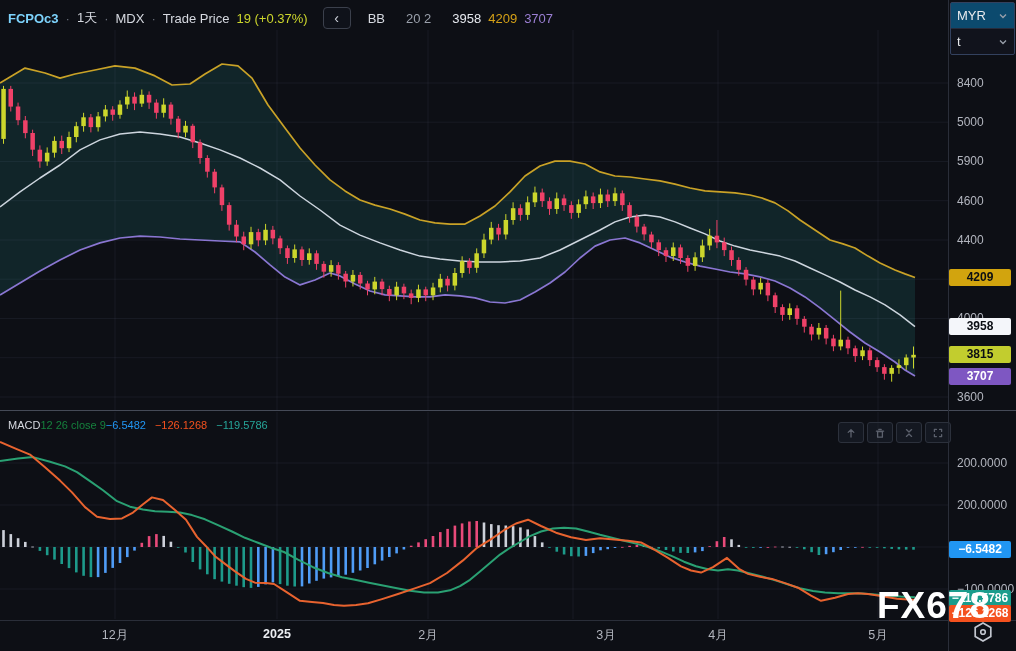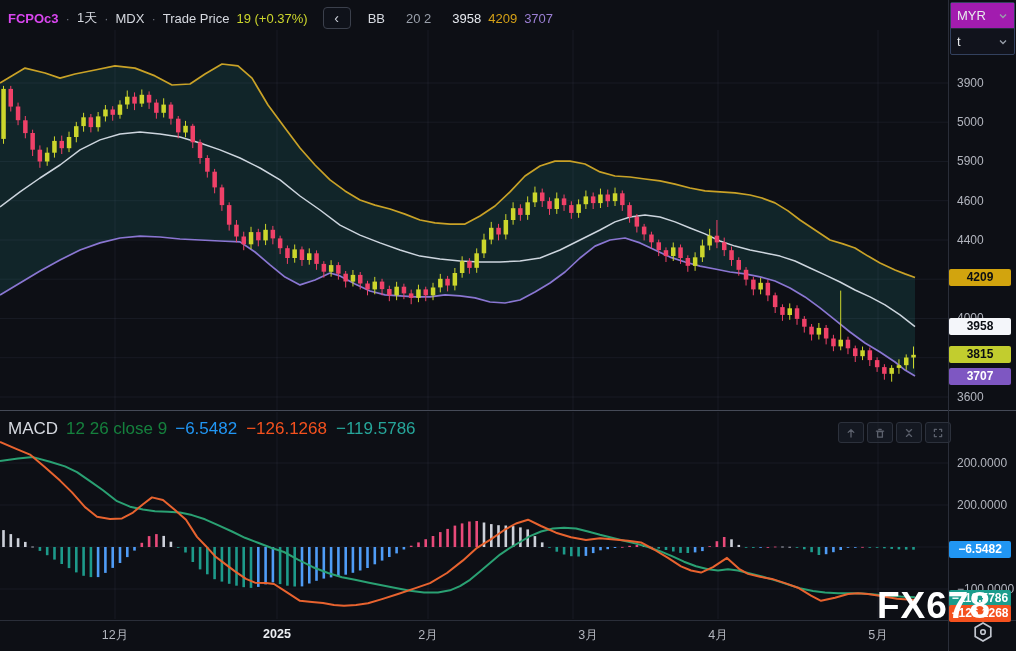--- a/index.html
+++ b/index.html
@@ -4,48 +4,48 @@
 <style>
   html,body{margin:0;padding:0;background:#0d0f15;}
   #app{position:relative;width:1016px;height:651px;overflow:hidden;
        background:#0d0f15;font-family:"Liberation Sans",sans-serif;
        -webkit-user-select:none;user-select:none;}
   #chart-svg{position:absolute;left:0;top:0;}
   
   .hdr{position:absolute;left:8px;top:7px;display:flex;align-items:center;gap:7px;
        font-size:13px;color:#d6d9e0;white-space:nowrap;z-index:6;}
   .hdr .dot{color:#6a6f7b;}
-  .hdr .sym{color:#d946ef;font-weight:bold;}
+  .hdr .sym{color:#7dd3fc;font-weight:bold;}
   .hdr .ohlc{color:#ccd62c;}
   .hdr .chg{color:#ccd62c;}
   .collapse-btn{margin-left:8px;width:26px;height:20px;border:1px solid #3b404c;border-radius:4px;
        display:flex;align-items:center;justify-content:center;color:#cfd3dc;font-size:14px;
        line-height:1;background:rgba(19,23,34,.4);cursor:pointer;}
   .bb{display:flex;align-items:center;gap:21px;margin-left:10px;}
   .bb .nm{color:#d6d9e0;}
   .bb .prm{color:#9aa0ab;}
   
-  .macd-hdr{position:absolute;left:8px;top:419px;display:flex;align-items:center;gap:8px;
-       font-size:17px;color:#d6d9e0;z-index:6;white-space:nowrap;}
+  .macd-hdr{position:absolute;left:8px;top:419px;display:flex;align-items:center;
+       font-size:11px;color:#d6d9e0;z-index:6;white-space:nowrap;}
   .macd-hdr .prm{color:#15803d;}
   
   #price-axis{position:absolute;left:948px;top:0;width:68px;height:651px;z-index:4;cursor:ns-resize;}
   .tick{position:absolute;left:9px;font-size:12px;color:#b2b5be;line-height:14px;}
   .badge{position:absolute;left:1px;width:62px;height:17px;line-height:17px;text-align:center;
        font-size:12px;border-radius:2px;font-weight:bold;}
   
   #time-axis{position:absolute;left:0;top:620px;width:1016px;height:31px;z-index:3;cursor:ew-resize;}
   .tlabel{position:absolute;top:7px;transform:translateX(-50%);font-size:12.5px;color:#b2b5be;}
   .tlabel.year{color:#eceef2;font-weight:bold;}
   
   #cur-panel{position:absolute;left:950px;top:2px;width:63px;z-index:7;
        border:1px solid #33415e;border-radius:2px;background:#11131c;}
   .cur-row{height:25px;display:flex;align-items:center;justify-content:space-between;
        padding:0 6px;color:#e8eaed;font-size:13px;cursor:pointer;}
-  .cur-row:first-child{border-bottom:1px solid #262c3d;background:#a21caf;}
+  .cur-row:first-child{border-bottom:1px solid #262c3d;background:#0c4a6e;}
   
   #pane-toolbar{position:absolute;left:838px;top:422px;display:flex;gap:3px;z-index:6;}
   .tool-btn{width:24px;height:19px;border:1px solid #2c313c;border-radius:3px;
        background:rgba(28,32,43,.55);display:flex;align-items:center;justify-content:center;cursor:pointer;}
   .tool-btn svg{stroke:#5c616d;fill:none;stroke-width:1.3;stroke-linecap:round;stroke-linejoin:round;}
   
   #watermark{position:absolute;left:877px;top:587px;font-size:37px;font-weight:bold;color:#ffffff;
        letter-spacing:1px;z-index:9;line-height:1;}
   #wm-hex{position:absolute;left:971px;top:620px;z-index:9;}
   .divider{position:absolute;background:#2a2e39;z-index:2;}
@@ -543,21 +543,21 @@
     </div>
     <div class="cur-row">
       <span>t</span>
       <svg width="10" height="8">
           <path d="M2 2.5 L5 5.5 L8 2.5" stroke="#9aa0ab" fill="none" stroke-width="1.3"></path>
         </svg>
     </div>
   </div>
 
   <div id="price-axis">
-      <div class="tick" style="top: 76px;">3900</div>
+      <div class="tick" style="top: 76px;">8400</div>
       <div class="tick" style="top: 115px;">5000</div>
       <div class="tick" style="top: 154px;">5900</div>
       <div class="tick" style="top: 194px;">4600</div>
       <div class="tick" style="top: 233px;">4400</div>
       <div class="tick" style="top: 311px;">4000</div>
       <div class="tick" style="top: 390px;">3600</div>
       <div class="tick" style="top: 456px;">200.0000</div>
       <div class="tick" style="top: 498px;">200.0000</div>
       <div class="tick" style="top: 582px;">−100.0000</div>
       <div class="badge" style="top: 269px; background: rgb(210, 164, 14); color: rgb(11, 14, 20);">4209</div>
@@ -565,21 +565,21 @@
       <div class="badge" style="top: 346px; background: rgb(194, 205, 46); color: rgb(11, 14, 20);">3815</div>
       <div class="badge" style="top: 368px; background: rgb(126, 87, 194); color: rgb(255, 255, 255);">3707</div>
       <div class="badge" style="top: 541px; background: rgb(33, 150, 243); color: rgb(255, 255, 255);">−6.5482</div>
       <div class="badge" style="top: 590px; background: rgb(26, 156, 140); color: rgb(255, 255, 255);">−119.5786</div>
       <div class="badge" style="top: 605px; background: rgb(244, 81, 30); color: rgb(255, 255, 255);">−126.1268</div>
     </div>
   <div id="time-axis">
       <div class="tlabel" style="left: 115px;">12月</div>
       <div class="tlabel year" style="left: 277px;">2025</div>
       <div class="tlabel" style="left: 428px;">2月</div>
-      <div class="tlabel" style="left: 588px;">3月</div>
+      <div class="tlabel" style="left: 606px;">3月</div>
       <div class="tlabel" style="left: 718px;">4月</div>
       <div class="tlabel" style="left: 878px;">5月</div>
     </div>
 
   <div id="watermark">FX678</div>
   <svg id="wm-hex" width="24" height="24">
     <polygon points="12,3 19.8,7.5 19.8,16.5 12,21 4.2,16.5 4.2,7.5" fill="none" stroke="#c2c6cf" stroke-width="1.7"></polygon>
     <circle cx="12" cy="12" r="2.3" fill="none" stroke="#c2c6cf" stroke-width="1.6"></circle>
   </svg>
 </div>

